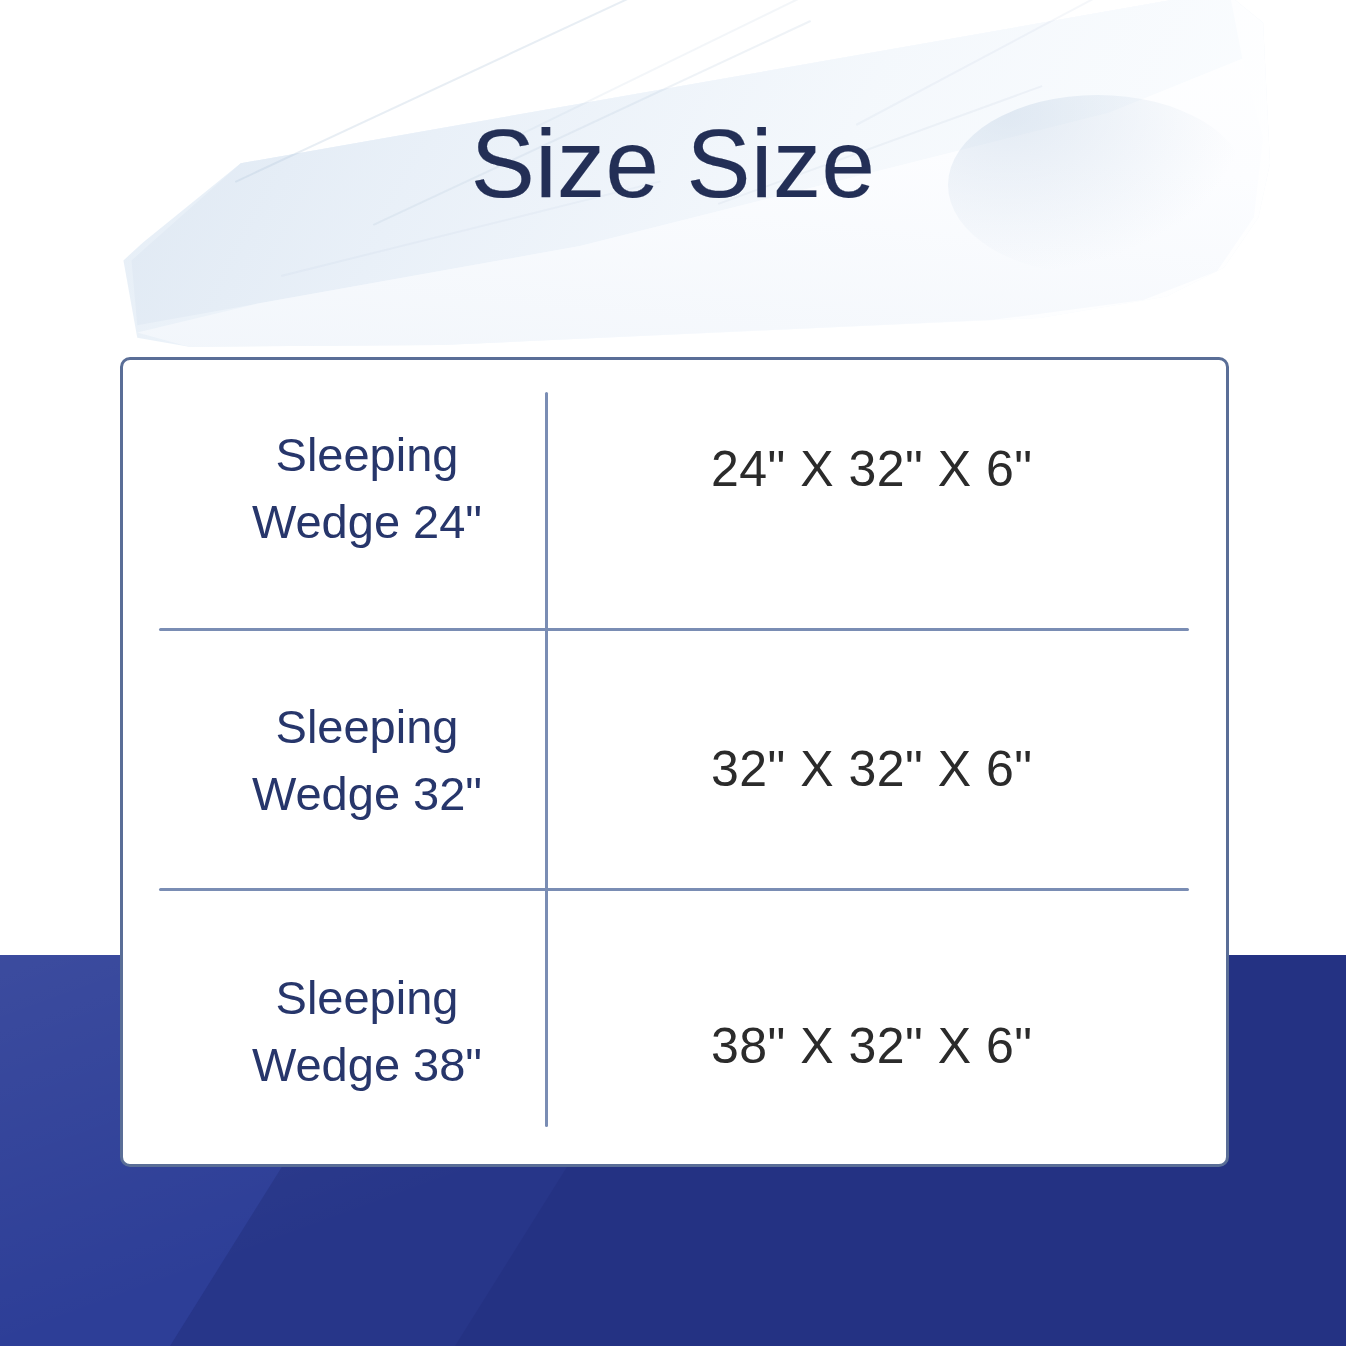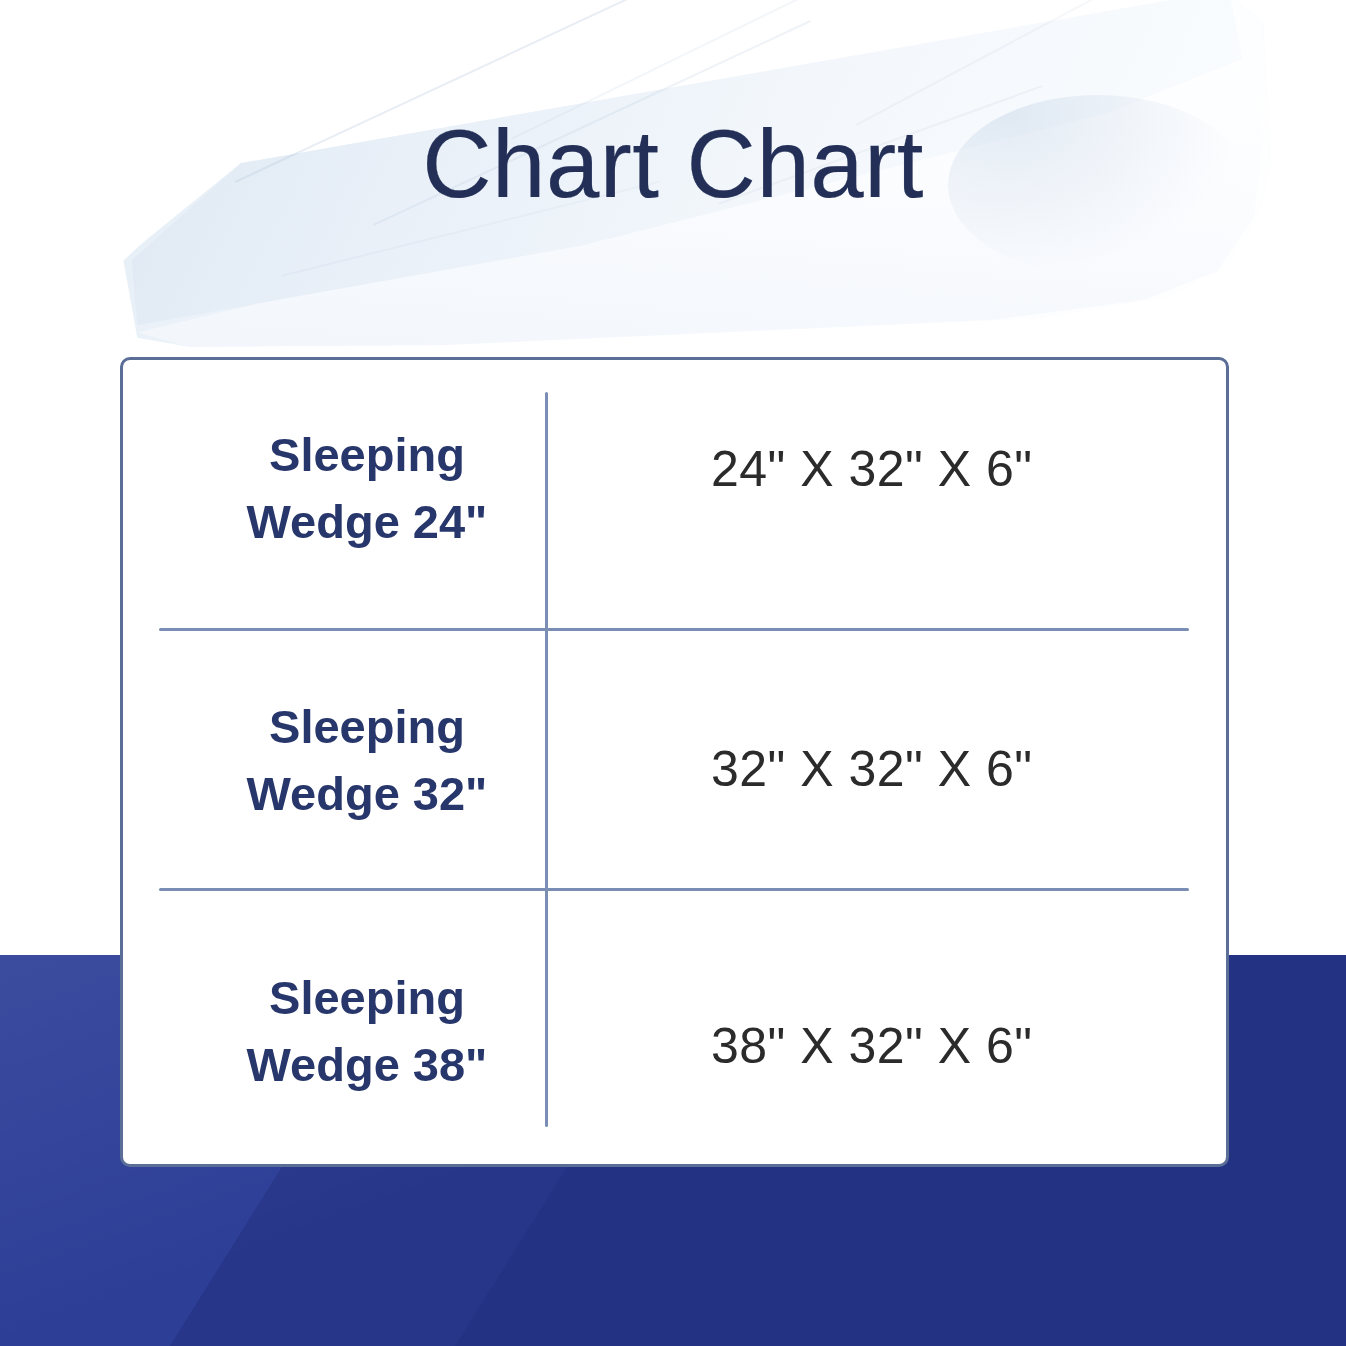--- a/index.html
+++ b/index.html
@@ -205,21 +205,21 @@
   .r1 { top: 0px;   height: 270px; }
   .r2 { top: 271px; height: 259px; }
   .r3 { top: 531px; height: 273px; }
 
   .cell-left {
     width: 488px;
     text-align: center;
     color: #27366b;
     font-size: 47px;
     line-height: 1.42;
-    font-weight: 700;
+    font-weight: 400;
     padding: 0 18px;
     box-sizing: border-box;
   }
   .cell-right {
     flex: 1;
     text-align: left;
     color: #2b2b2b;
     font-size: 50px;
     font-weight: 400;
     letter-spacing: .5px;
@@ -251,21 +251,21 @@
     <div class="front-face"></div>
     <div class="crease c1"></div>
     <div class="crease c2"></div>
     <div class="crease c3"></div>
     <div class="crease c4"></div>
     <div class="crease c5"></div>
     <div class="crease c6"></div>
     <div class="shadow-edge"></div>
   </div>
 
-  <div class="title">Chart Chart</div>
+  <div class="title">Size Size</div>
 
   <div class="table-card">
     <div class="grid">
       <div class="v-divider"></div>
       <div class="h-divider h1"></div>
       <div class="h-divider h2"></div>
     </div>
 
     <div class="row r1">
       <div class="cell-left">

